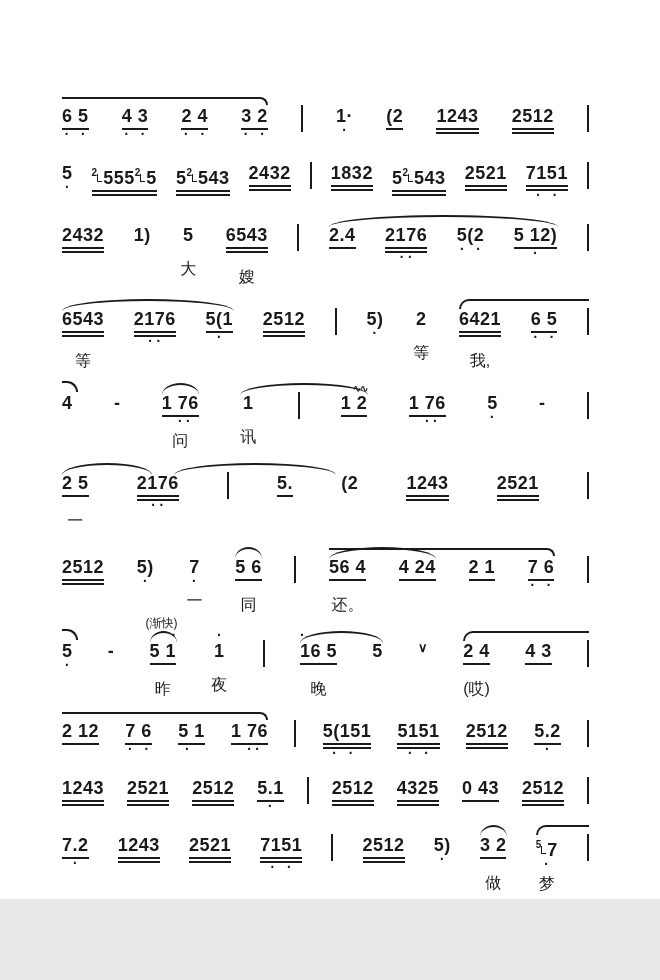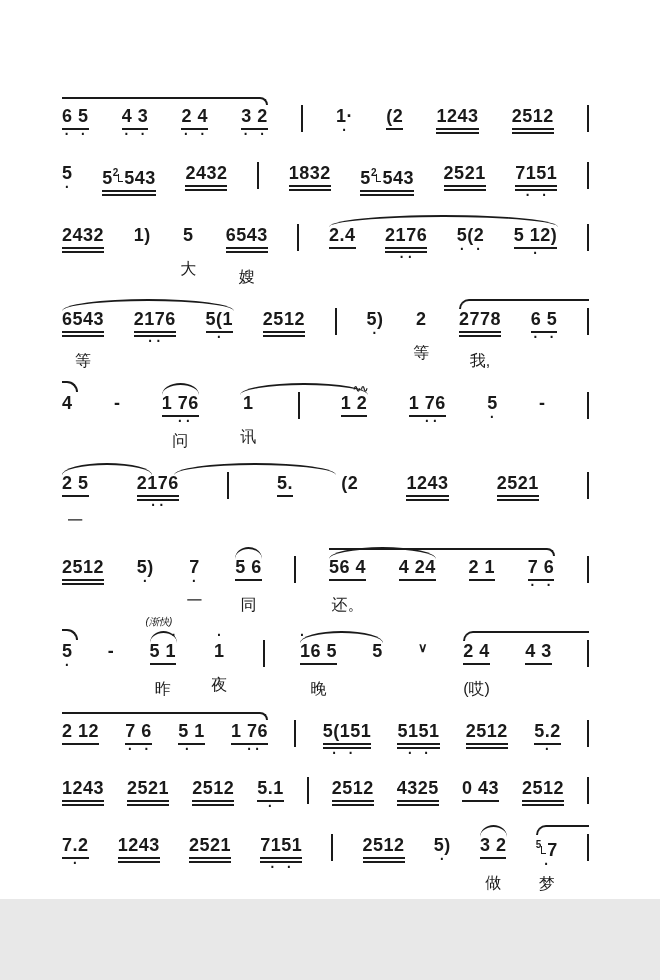--- a/index.html
+++ b/index.html
@@ -21,21 +21,21 @@
   .g::after{
     content:"";display:inline-block;width:4px;height:7px;
     border-left:1.4px solid #1a1a1a;border-bottom:1.4px solid #1a1a1a;
     vertical-align:-6px;margin-right:1px;
   }
   .beam{height:0;border-bottom:2px solid #1a1a1a;margin-top:2px;}
   .bdots{height:9px;font-family:"DejaVu Sans Mono",monospace;font-weight:bold;font-size:12px;line-height:8px;text-align:center;white-space:pre;letter-spacing:1px;}
   .lyr{height:25px;font-size:16px;line-height:25px;margin-top:2px;white-space:nowrap;text-align:center;}
   .cell.bar{width:2px;}
   .barln{width:2px;height:27px;background:#1a1a1a;margin-top:9px;}
-  .ann{position:absolute;top:-16px;left:-4px;font-size:10px;white-space:nowrap;font-style:italic;}
+  .ann{position:absolute;top:-16px;left:-4px;font-size:12px;white-space:nowrap;}
   .slur{position:absolute;box-sizing:border-box;pointer-events:none;}
   .slur.arc{top:0;height:12px;border-top:2px solid #1a1a1a;border-radius:50% 50% 0 0 / 100% 100% 0 0;}
   .slur.flat{top:1px;height:8px;border-top:2px solid #1a1a1a;border-right:2px solid #1a1a1a;border-top-right-radius:9px;}
   .slur.openR{top:0;height:10px;border-top:2px solid #1a1a1a;border-left:2px solid #1a1a1a;border-top-left-radius:14px;}
   .slur.hookL{top:-2px;height:11px;width:16px;border-top:2px solid #1a1a1a;border-right:2px solid #1a1a1a;border-top-right-radius:14px;}
   .pagenum{position:absolute;left:84px;top:898px;font-family:Liberation Serif, serif;font-size:13px;letter-spacing:1px;}
   .watermark{position:absolute;right:8px;top:946px;font-size:20px;font-weight:bold;white-space:nowrap;}
   .wm-site{margin-left:14px;}
 </style>
 </head>
@@ -124,20 +124,29 @@
           <div class="cell">
             <div class="stack">
               <div class="adots"></div>
               <div class="noterow"><span class="nt">5</span></div>
               <div class="bdots">·</div>
             </div>
           </div>
           <div class="cell">
             <div class="stack">
               <div class="adots"></div>
+              <div class="noterow"><span class="g">2</span><span class="nt">555</span><span class="g">2</span><span class="nt">5</span></div>
+              <div class="beam"></div>
+              <div class="beam"></div>
+              <div class="bdots"></div>
+            </div>
+          </div>
+          <div class="cell">
+            <div class="stack">
+              <div class="adots"></div>
               <div class="noterow"><span class="nt">5</span><span class="g">2</span><span class="nt">543</span></div>
               <div class="beam"></div>
               <div class="beam"></div>
               <div class="bdots"></div>
             </div>
           </div>
           <div class="cell">
             <div class="stack">
               <div class="adots"></div>
               <div class="noterow"><span class="nt">2432</span></div>
@@ -329,21 +338,21 @@
             <div class="stack">
               <div class="adots"></div>
               <div class="noterow"><span class="nt">2</span></div>
               <div class="bdots"></div>
             </div>
             <div class="lyr">等</div>
           </div>
           <div class="cell">
             <div class="stack">
               <div class="adots"></div>
-              <div class="noterow"><span class="nt">2778</span></div>
+              <div class="noterow"><span class="nt">6421</span></div>
               <div class="beam"></div>
               <div class="beam"></div>
               <div class="bdots"></div>
             </div>
             <div class="lyr">我,</div>
           </div>
           <div class="cell">
             <div class="stack">
               <div class="adots"></div>
               <div class="noterow"><span class="nt">6 5</span></div>

